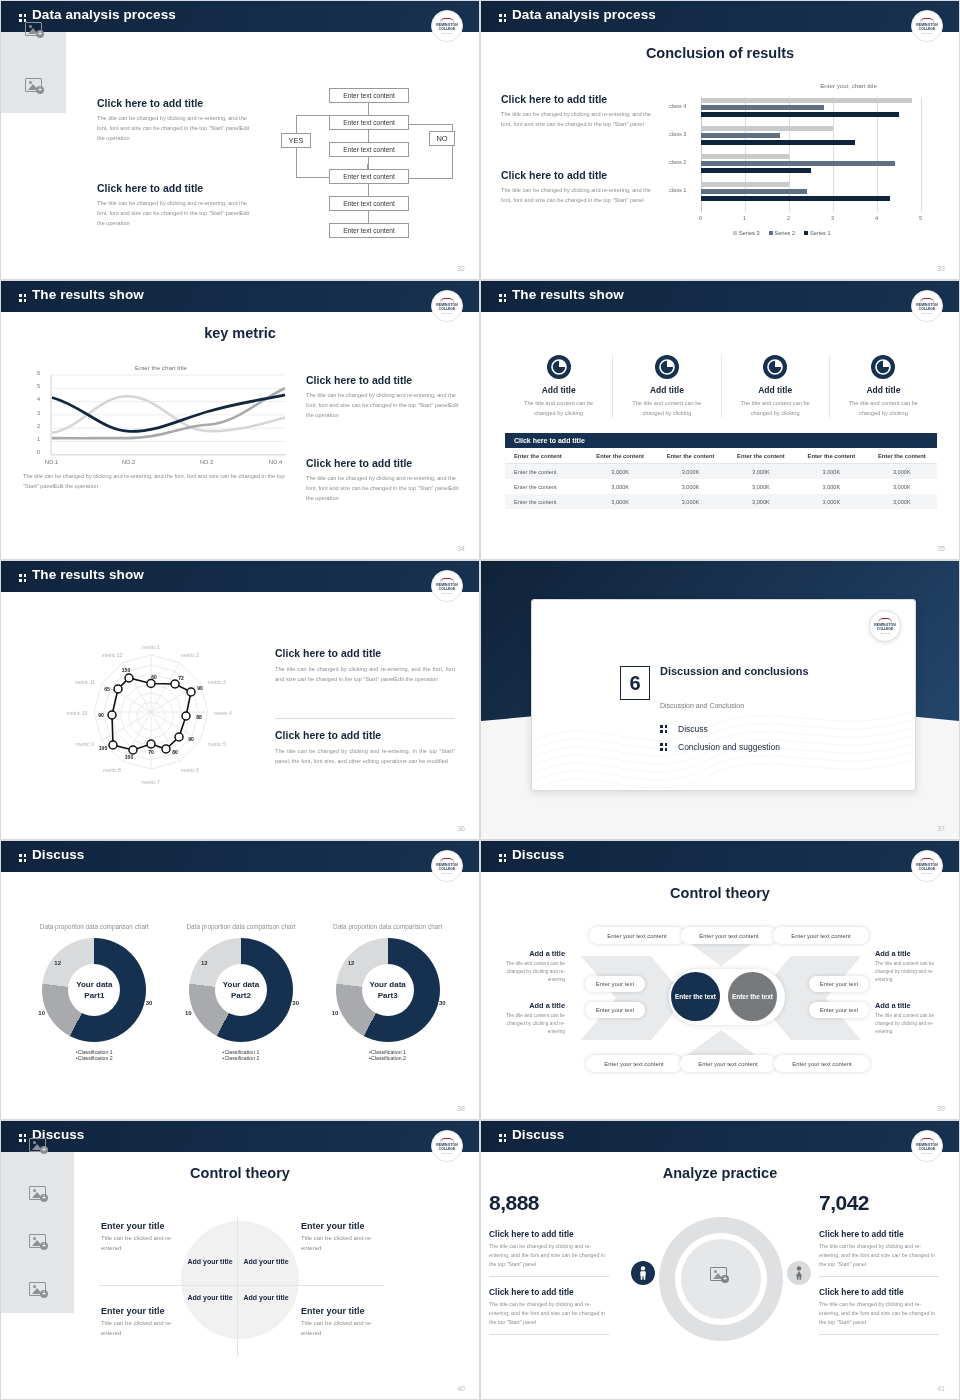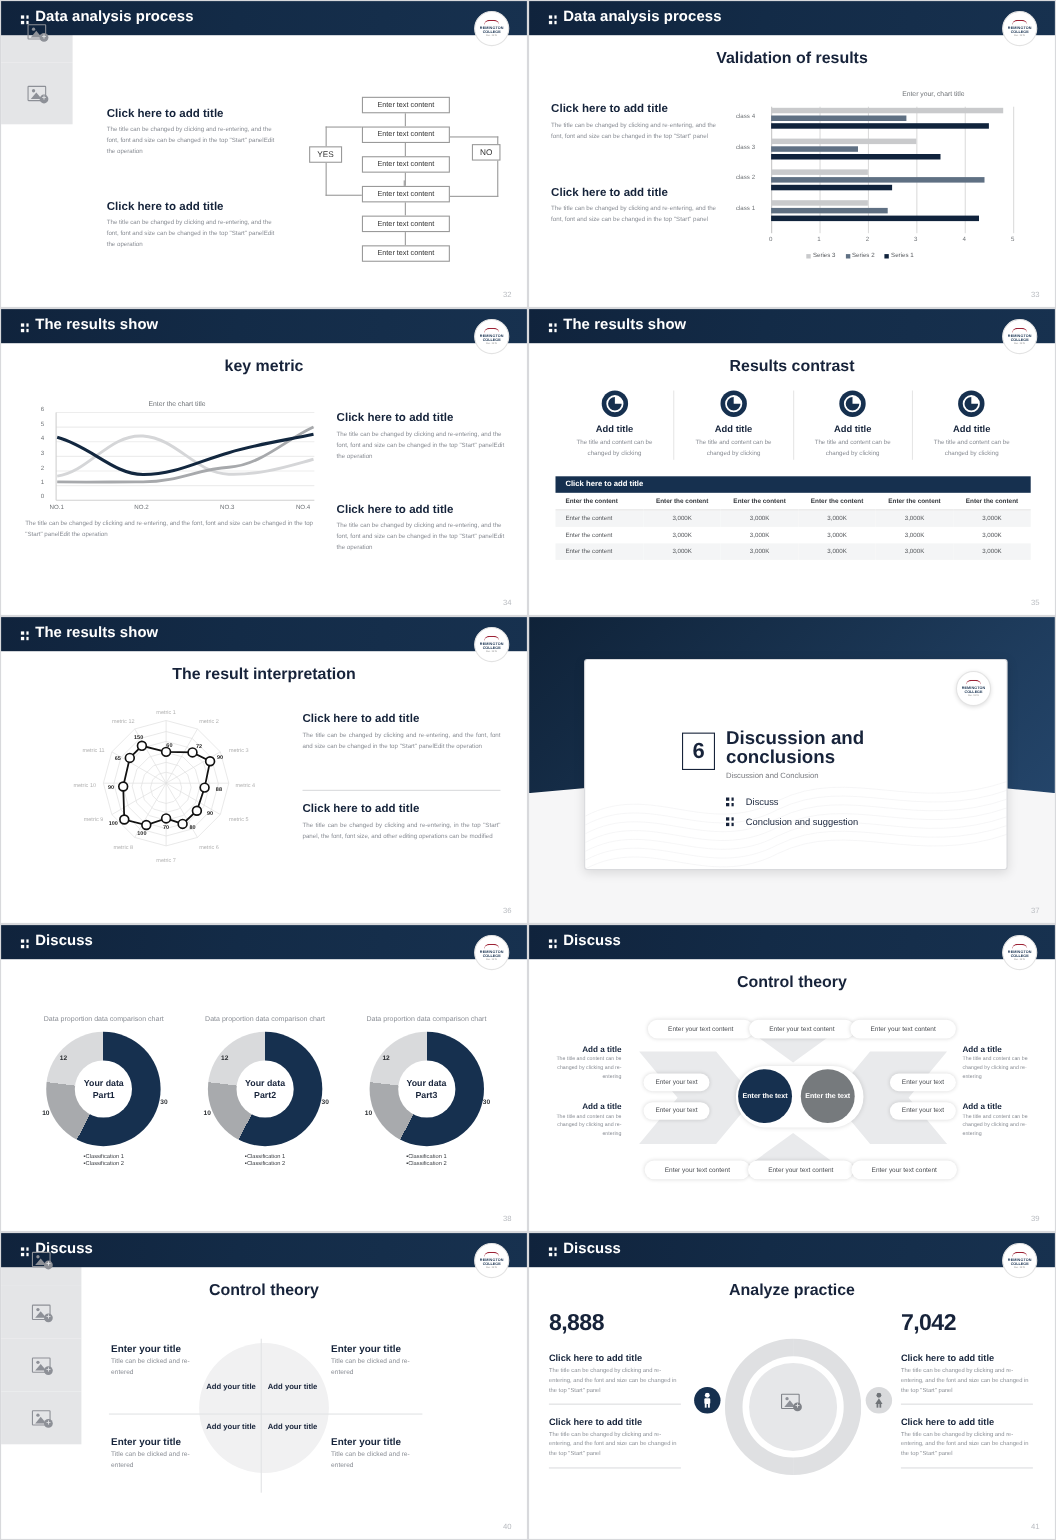--- a/index.html
+++ b/index.html
@@ -128,21 +128,21 @@
 
 <div class="slide">
   <div class="hdr"></div>
   <div class="hdr-t"><span class="dots"><i></i><i></i><i></i><i></i></span><span>Data analysis process</span></div>
   <div class="logo">
         <div class="arc"></div>
         <div class="l1">REMINGTON</div>
         <div class="l2">COLLEGE</div>
         <div class="l3">Est. 1945</div>
       </div>
-  <div class="ttl">Validation of results</div>
+  <div class="ttl">Conclusion of results</div>
 
   <div style="position:absolute;left:20px;top:92px;width:160px">
     <div class="h3">Click here to add title</div>
     <div class="bd" style="margin-top:4px">The title can be changed by clicking and re-entering, and the font, font and size can be changed in the top "Start" panel</div>
   </div>
   <div style="position:absolute;left:20px;top:168px;width:160px">
     <div class="h3">Click here to add title</div>
     <div class="bd" style="margin-top:4px">The title can be changed by clicking and re-entering, and the font, font and size can be changed in the top "Start" panel</div>
   </div>
 
@@ -260,21 +260,20 @@
 
 <div class="slide">
   <div class="hdr"></div>
   <div class="hdr-t"><span class="dots"><i></i><i></i><i></i><i></i></span><span>The results show</span></div>
   <div class="logo">
         <div class="arc"></div>
         <div class="l1">REMINGTON</div>
         <div class="l2">COLLEGE</div>
         <div class="l3">Est. 1945</div>
       </div>
-  <div class="ttl">Results contrast</div>
 
   <div style="position:absolute;left:24px;top:74px;width:432px;display:flex">
     <div style="flex:1;text-align:center;border-right:1px solid #e6e6e6">
       <div style="width:24px;height:24px;border-radius:50%;background:#16304f;margin:0 auto;position:relative">
         <svg width="24" height="24" viewBox="0 0 24 24">
               <circle cx="12" cy="12" r="7" fill="none" stroke="#fff" stroke-width="1.6"></circle>
               <path d="M12,5 A7,7 0 0,1 19,12 L12,12 Z" fill="#fff"></path>
             </svg>
       </div>
       <div class="h3" style="margin-top:6px;font-size:8.5px">Add title</div>
@@ -358,21 +357,20 @@
 
 <div class="slide">
   <div class="hdr"></div>
   <div class="hdr-t"><span class="dots"><i></i><i></i><i></i><i></i></span><span>The results show</span></div>
   <div class="logo">
         <div class="arc"></div>
         <div class="l1">REMINGTON</div>
         <div class="l2">COLLEGE</div>
         <div class="l3">Est. 1945</div>
       </div>
-  <div class="ttl">The result interpretation</div>
 
   <div style="position:absolute;left:50px;top:76px;width:200px;height:170px">
     <svg width="200" height="170" viewBox="0 0 200 170">
       <g stroke="#e2e2e2" fill="none" stroke-width=".7">
         <polygon points="100,18 128.5,25.7 149.3,46.5 157,75 149.3,103.5 128.5,124.3 100,132 71.5,124.3 50.7,103.5 43,75 50.7,46.5 71.5,25.7"></polygon>
         <polygon points="100,28 123.8,34.4 141.1,51.7 147.5,75.5 141.1,99.3 123.8,116.6 100,123 76.2,116.6 58.9,99.3 52.5,75.5 58.9,51.7 76.2,34.4"></polygon>
         <polygon points="100,37 119.8,42.4 134.2,56.8 139.6,76.6 134.2,96.4 119.8,110.8 100,116.2 80.2,110.8 65.8,96.4 60.4,76.6 65.8,56.8 80.2,42.4"></polygon>
         <polygon points="100,47 115.4,51.2 126.6,62.4 130.8,77.8 126.6,93.2 115.4,104.4 100,108.6 84.6,104.4 73.4,93.2 69.2,77.8 73.4,62.4 84.6,51.2"></polygon>
         <polygon points="100,56 111.4,59.1 119.7,67.4 122.8,78.8 119.7,90.2 111.4,98.5 100,101.6 88.6,98.5 80.3,90.2 77.2,78.8 80.3,67.4 88.6,59.1"></polygon>
         <polygon points="100,65 107.1,66.9 112.3,72.1 114.2,79.2 112.3,86.3 107.1,91.5 100,93.4 92.9,91.5 87.7,86.3 85.8,79.2 87.7,72.1 92.9,66.9"></polygon>
@@ -467,21 +465,21 @@
       </g>
     </svg>
     <div class="logo" style="right:14px;top:10px;box-shadow:0 1px 4px rgba(0,0,0,.13)">
           <div class="arc"></div>
           <div class="l1">REMINGTON</div>
           <div class="l2">COLLEGE</div>
           <div class="l3">Est. 1945</div>
         </div>
     <div style="position:absolute;left:88px;top:66px;width:30px;height:34px;border:1.6px solid #17233a;
          display:flex;align-items:center;justify-content:center;font-size:20px;font-weight:bold;color:#17233a">6</div>
-    <div style="position:absolute;left:128px;top:62px;width:200px;font-size:17px;font-weight:bold;color:#17233a;line-height:18px">Discussion and conclusions</div>
+    <div style="position:absolute;left:128px;top:62px;width:200px;font-size:11px;font-weight:bold;color:#17233a;line-height:18px">Discussion and conclusions</div>
     <div style="position:absolute;left:128px;top:102px;font-size:7px;color:#77797e">Discussion and Conclusion</div>
     <div style="position:absolute;left:128px;top:124px;font-size:8.5px;color:#17233a;display:flex;align-items:center;gap:5px">
       <span class="dots" style="position:relative;top:0">
             <i style="background:#17233a"></i>
             <i style="background:#17233a"></i>
             <i style="background:#17233a"></i>
             <i style="background:#17233a"></i>
           </span>
       <span>Discuss</span>
     </div>
@@ -717,21 +715,21 @@
   <div style="position:absolute;left:306px;top:140px;width:24px;height:24px;border-radius:50%;background:#d9dadc;
        display:flex;align-items:center;justify-content:center">
     <svg width="12" height="14" viewBox="0 0 12 14" fill="#6f7377">
           <circle cx="6" cy="2.4" r="2.2"></circle>
           <path d="M6,5.1 L9.3,10.4 L2.7,10.4 Z"></path>
           <rect x="3.9" y="10.2" width="1.6" height="3.5"></rect>
           <rect x="6.5" y="10.2" width="1.6" height="3.5"></rect>
         </svg>
   </div>
 
-  <div style="position:absolute;left:18px;top:70px;width:120px">
+  <div style="position:absolute;left:8px;top:70px;width:120px">
     <div class="bignum">8,888</div>
     <div style="margin-top:14px">
       <div class="h3" style="font-size:8.4px">Click here to add title</div>
       <div class="bd" style="margin-top:3px;font-size:5.3px;line-height:9px">The title can be changed by clicking and re-entering, and the font and size can be changed in the top "Start" panel</div>
     </div>
     <div style="height:1px;background:#dcdddf;margin-top:7px"></div>
     <div style="margin-top:10px">
       <div class="h3" style="font-size:8.4px">Click here to add title</div>
       <div class="bd" style="margin-top:3px;font-size:5.3px;line-height:9px">The title can be changed by clicking and re-entering, and the font and size can be changed in the top "Start" panel</div>
     </div>

